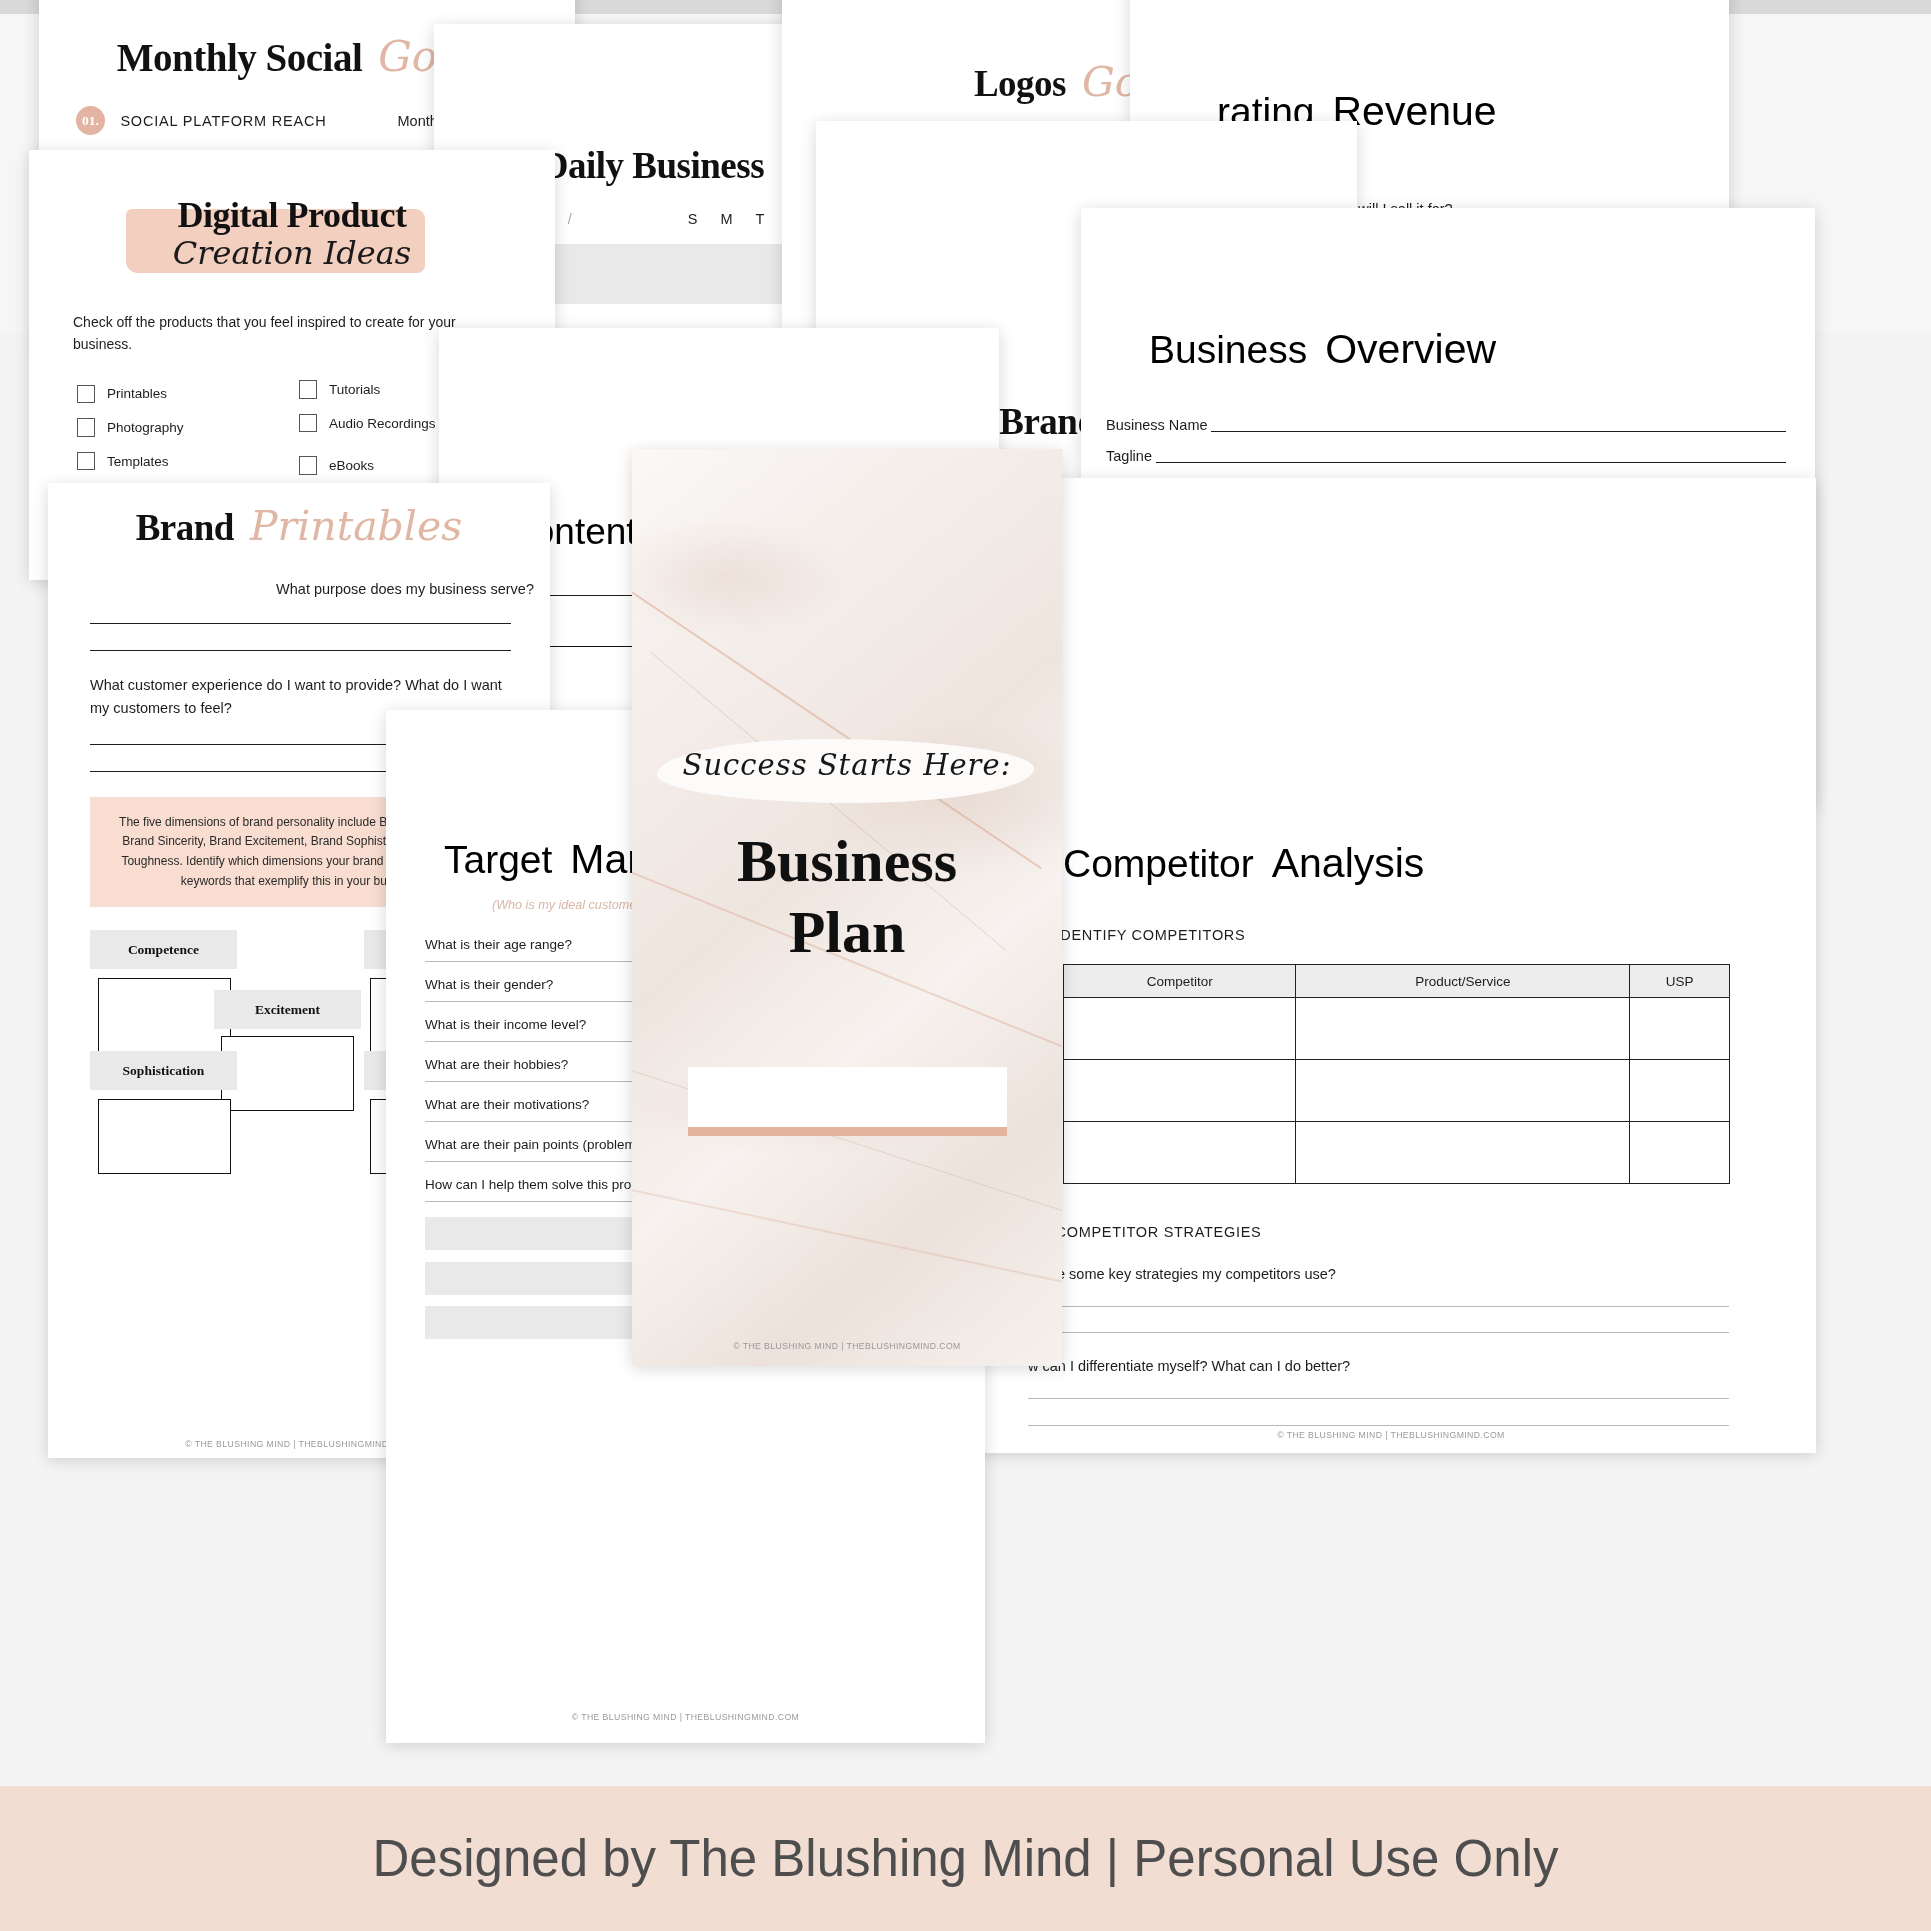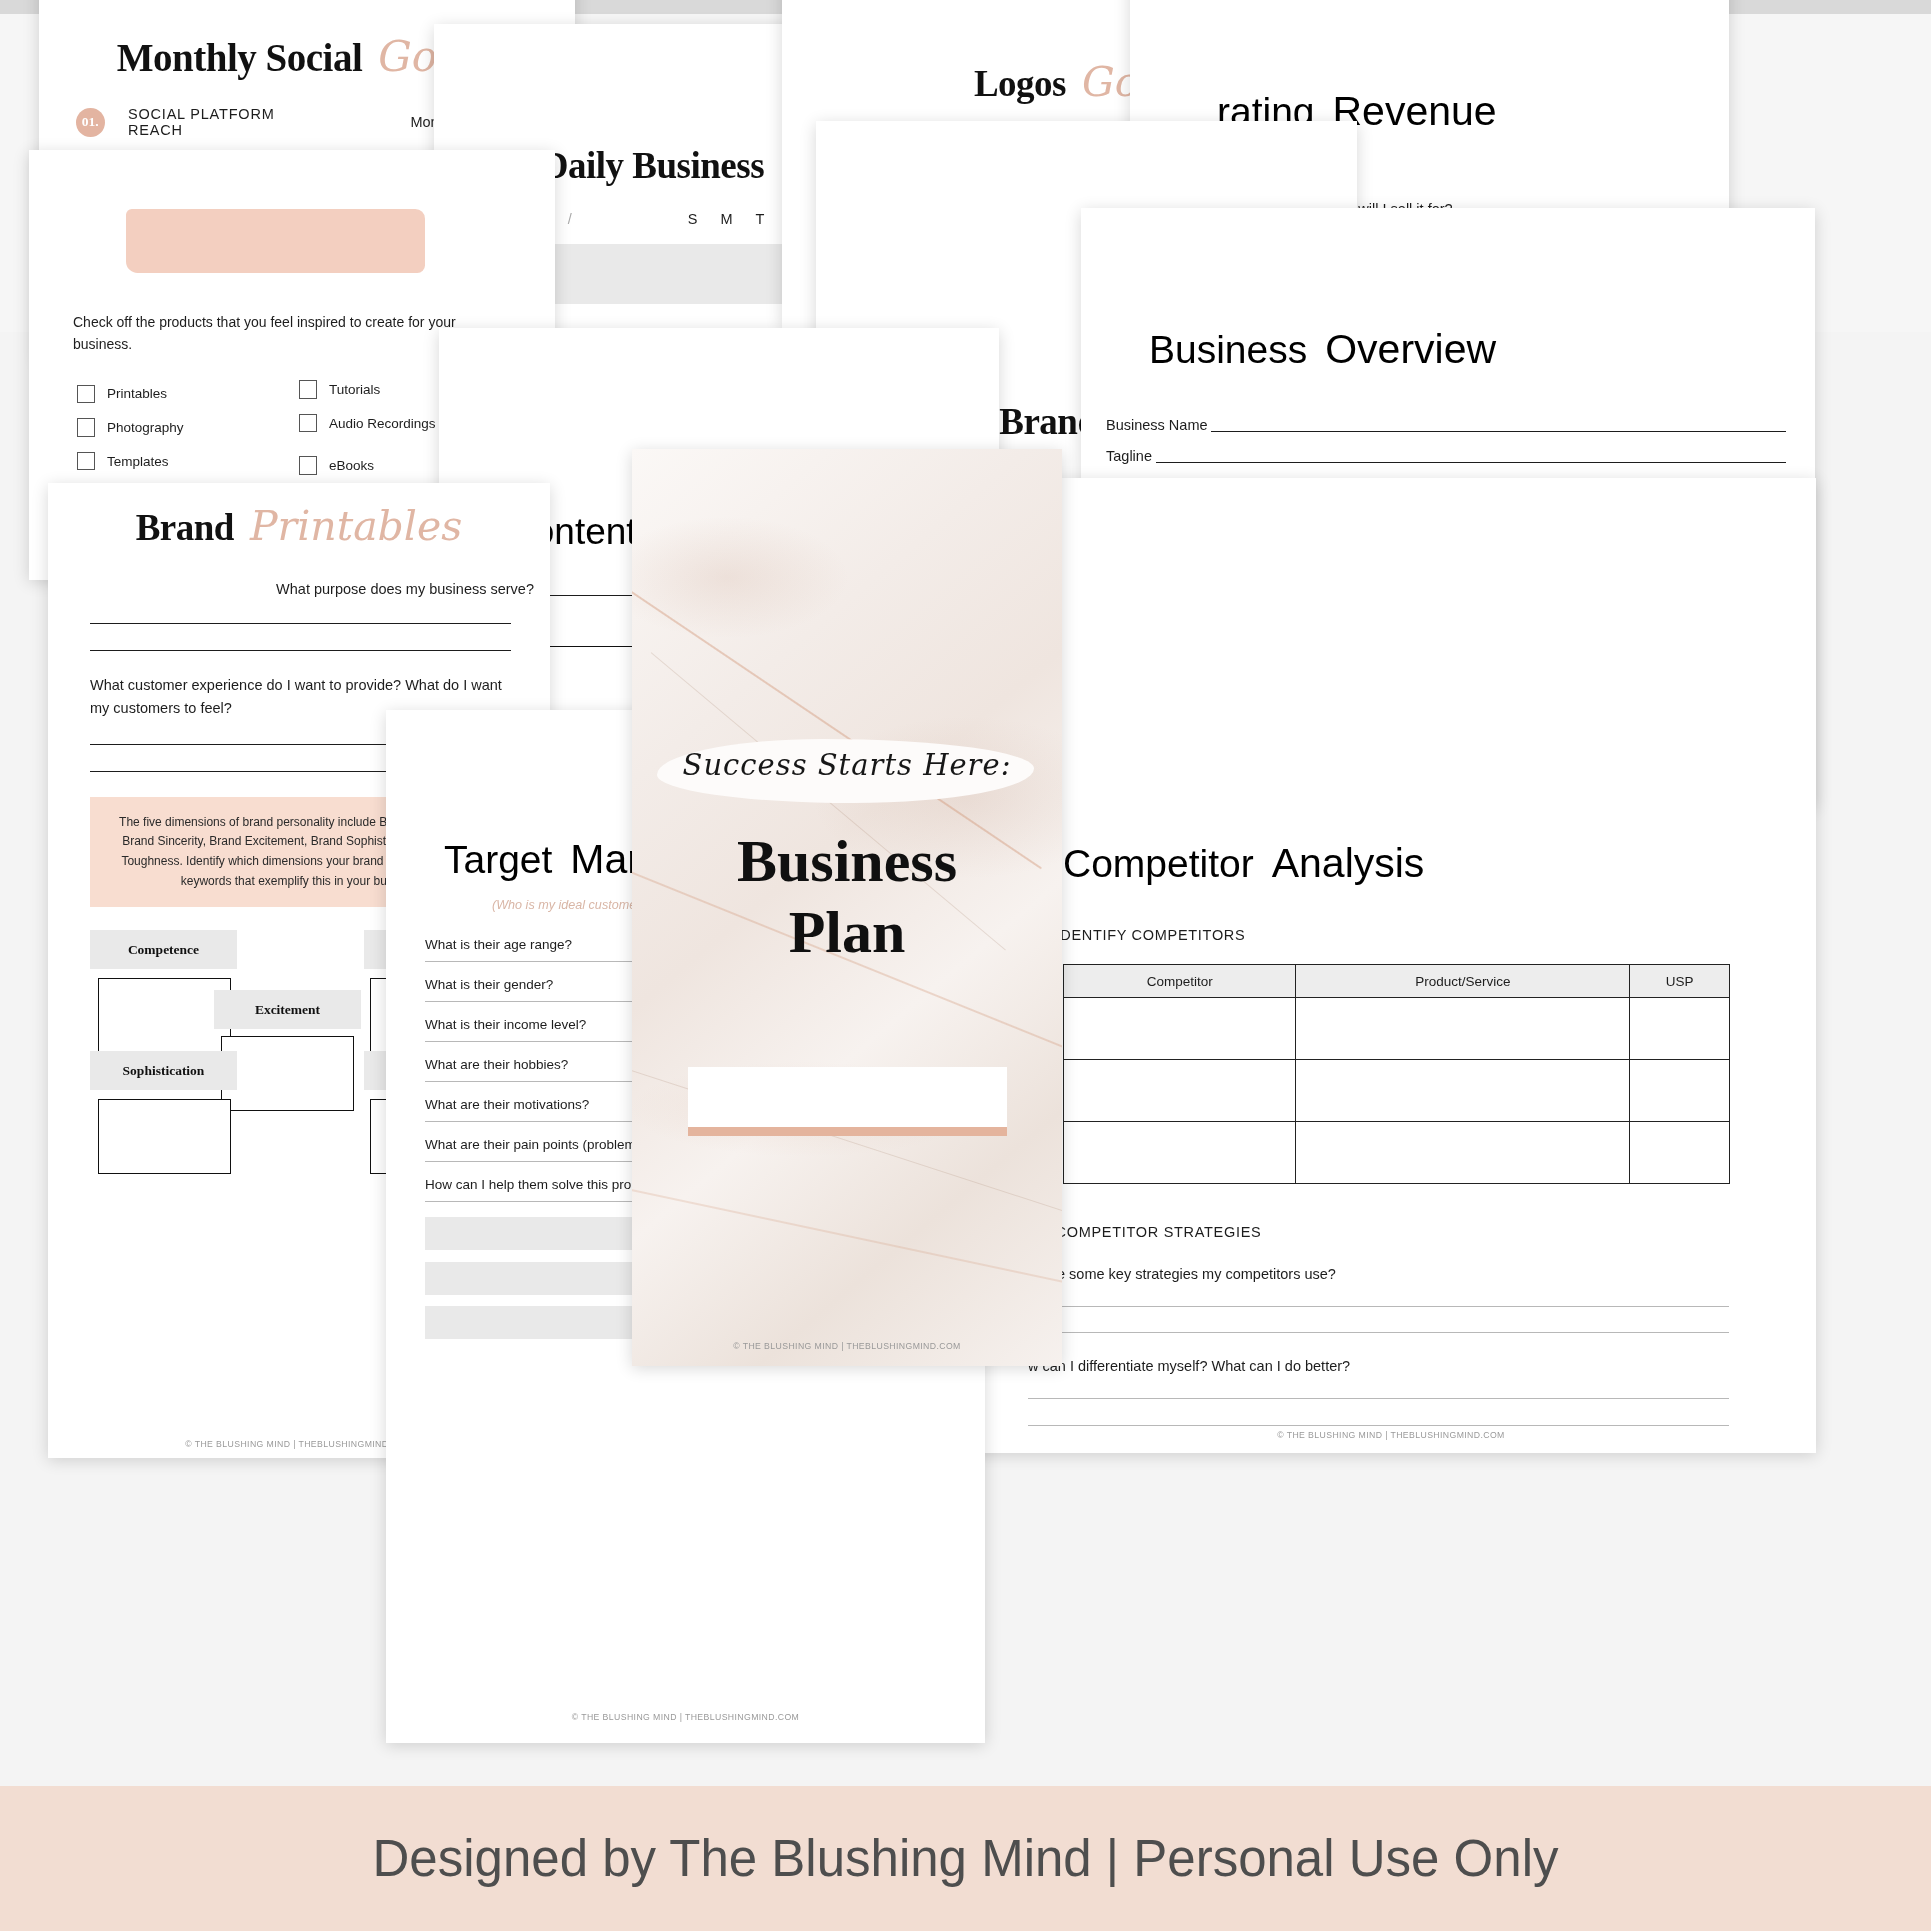--- a/index.html
+++ b/index.html
@@ -143,21 +143,21 @@
   <div class="sub-title">US Letter • Fillable &amp; Printable Planner • 27 Pages</div>
 </div>
 
 <div class="canvas"></div>
 
 <div class="sheet" id="sheet-monthly">
   <div class="hd" style="margin-top:85px;">
     <span class="bold" style="font-size:39px;">Monthly Social</span>
     <span class="script" style="font-size:42px;margin-left:11.6px;">Goals</span>
   </div>
-  <div class="row" style="margin:25px 0 0 37px;gap:8px;">
+  <div class="row" style="margin:25px 0 0 37px;">
     <div class="num-badge">01.</div>
     <span class="lbl" style="margin-left:15.4px;letter-spacing:0.8px;">SOCIAL PLATFORM REACH</span>
     <span class="lbl" style="margin-left:71px;">Month:</span>
     <span class="line" style="width:106px;height:14.5px;margin-left:7.7px;"></span>
   </div>
 
   <div class="row" style="margin:23px 0 0 25px;align-items:flex-end;">
     <div style="width:64px;text-align:center;font-size:13.5px;line-height:1.45;color:#1d1d1d;">
       <div>Follower</div>
       <div>Count</div>
@@ -291,20 +291,24 @@
     <div class="line" style="position:absolute;left:39px;top:73px;width:145px;height:1.9px;"></div>
     <div style="position:absolute;left:241px;top:68px;width:6.8px;height:6.8px;border-radius:50%;background:#111;"></div>
     <div class="line" style="position:absolute;left:261px;top:73px;width:280px;height:1.9px;"></div>
   </div>
   <div class="lbl" style="margin:108px 0 0 11.6px;">g to make it more valuable than</div>
 </div>
 
 <div class="sheet" id="sheet-digital">
   <div style="position:relative;margin-top:44px;height:93px;">
     <div style="position:absolute;left:97px;top:15.4px;width:299px;height:64px;background:#f3cfc0;border-radius:5.8px 9.7px 7.7px 11.6px;"></div>
+    <div class="hd" style="position:relative;">
+      <div class="bold" style="font-size:36px;">Digital Product</div>
+      <div class="script dark" style="font-size:32px;margin-top:-1.9px;">Creation Ideas</div>
+    </div>
   </div>
   <div style="margin:25px 41px 0 44px;font-size:14px;line-height:1.55;color:#1d1d1d;">Check off the products that you feel inspired to create for your business.</div>
   <div class="row" style="margin-top:25px;padding-left:48px;">
     <div id="dp-left" style="width:222px;">
         <div class="row" style="margin-bottom:15.4px;">
           <span class="cbox"></span>
           <span style="margin-left:11.6px;font-size:13.5px;color:#1d1d1d;">Printables</span>
         </div>
         <div class="row" style="margin-bottom:15.4px;">
           <span class="cbox"></span>

